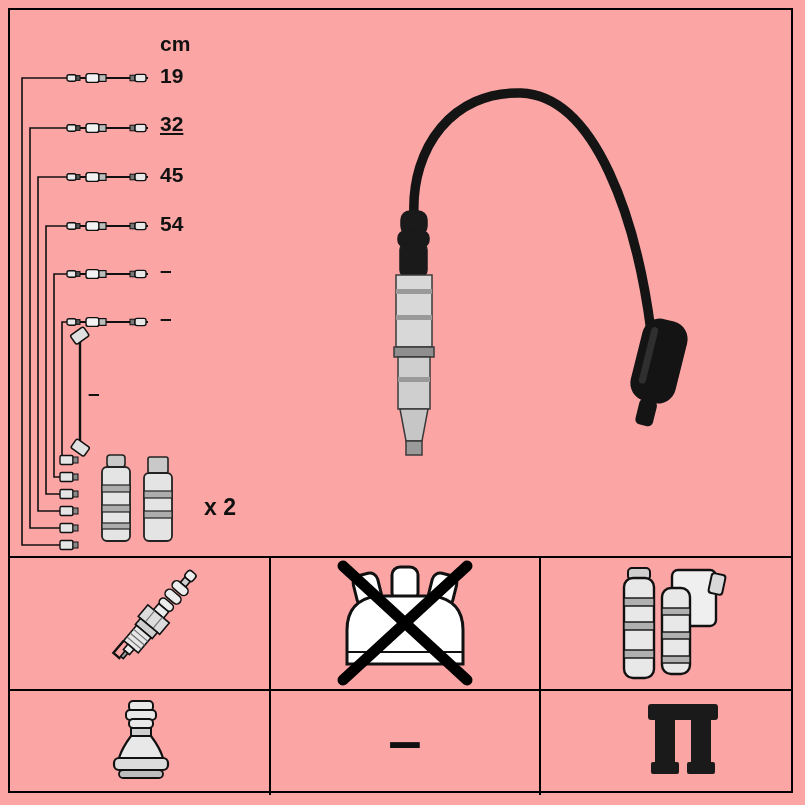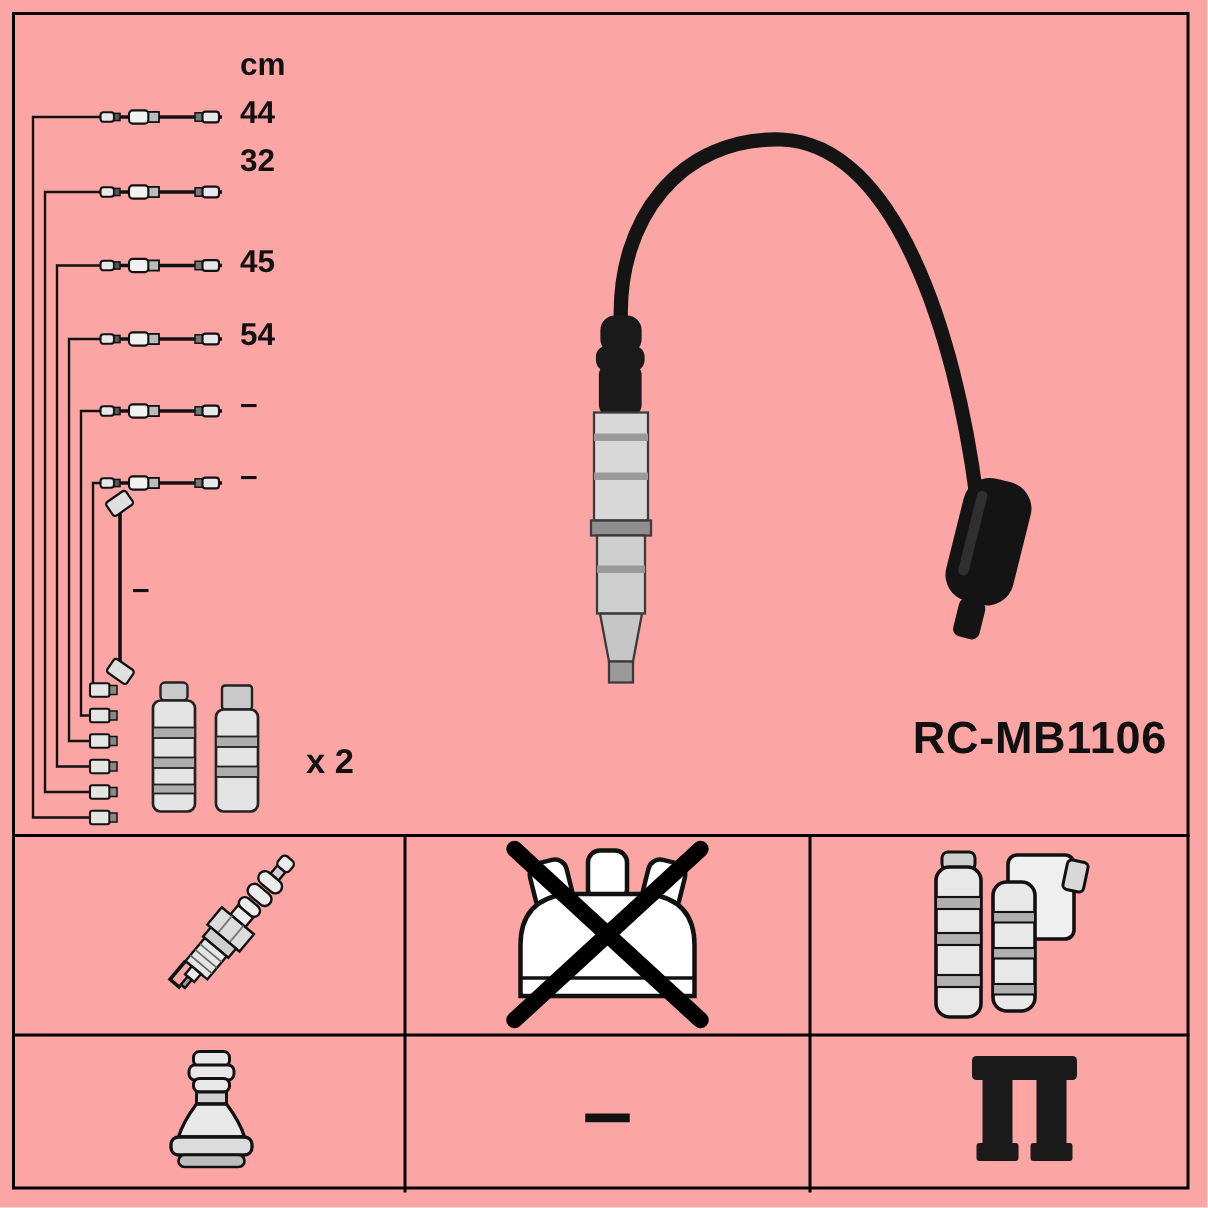--- a/index.html
+++ b/index.html
@@ -4,39 +4,39 @@
 <style>
   html,body{margin:0;padding:0;background:#fff;}
   .page{position:relative;width:805px;height:805px;background:#fca5a5;overflow:hidden;
         font-family:"Liberation Sans",sans-serif;color:#111;}
   .abs{position:absolute;}
   .frame{left:8px;top:8px;width:785px;height:785px;border:2px solid #000;box-sizing:border-box;}
   .gridline{background:#000;}
   .txt{font-weight:700;color:#111;white-space:nowrap;}
   .unit-header{left:160px;top:32px;font-size:21px;}
   .len{left:160px;font-size:21px;}
-  .len0{top:64px;} .len1{top:96px;} .len2{top:163px;}
+  .len0{top:64px;} .len1{top:112px;text-decoration:underline;} .len2{top:163px;}
   .len3{top:212px;} .len4{top:258px;} .len5{top:306px;}
   .coil-len{left:88px;top:381px;font-size:21px;}
   .qty{left:204px;top:494px;font-size:23px;}
   .part-code{left:500px;top:476px;width:278px;text-align:right;font-size:30px;letter-spacing:.5px;}
   .stock-no{left:500px;top:512px;width:278px;text-align:right;font-size:22px;}
   .cell-dash{left:357px;top:697px;width:96px;height:86px;display:flex;align-items:center;justify-content:center;
              font-size:60px;font-weight:700;}
   svg{display:block;}
 </style>
 </head>
 <body>
 
 <div class="page">
 
   <div class="abs frame"></div>
 
   <div class="abs txt unit-header">cm</div>
-  <div class="abs txt len len0">44</div>
+  <div class="abs txt len len0">19</div>
   <div class="abs txt len len1">32</div>
   <div class="abs txt len len2">45</div>
   <div class="abs txt len len3">54</div>
   <div class="abs txt len len4">–</div>
   <div class="abs txt len len5">–</div>
   <div class="abs txt coil-len">–</div>
 
   <svg class="abs" style="left:14px;top:30px;" width="150" height="530" viewBox="0 0 150 530">
     <defs>
       <symbol id="cable" viewBox="0 0 86 16">
@@ -122,21 +122,20 @@
       <polygon points="25,344 53,344 47,376 31,376" fill="#c6c6c6"></polygon>
       <rect x="31" y="376" width="16" height="14" fill="#9a9a9a"></rect>
     </g>
     <g transform="translate(283,300) rotate(14)">
       <rect x="-23" y="-46" width="46" height="84" rx="18" fill="#141414"></rect>
       <rect x="-15" y="-36" width="7" height="58" rx="3.5" fill="#2f2f2f"></rect>
       <rect x="-9" y="36" width="18" height="26" rx="5" fill="#141414"></rect>
     </g>
   </svg>
 
-  <div class="abs txt part-code">RC-MB1106</div>
 
   <div class="abs gridline" style="left:8px;top:556px;width:785px;height:2px;"></div>
   <div class="abs gridline" style="left:8px;top:689px;width:785px;height:2px;"></div>
   <div class="abs gridline" style="left:269px;top:556px;width:2px;height:239px;"></div>
   <div class="abs gridline" style="left:539px;top:556px;width:2px;height:239px;"></div>
 
   <svg class="abs" style="left:52px;top:560px;" width="205" height="126" viewBox="0 0 205 126">
     <g transform="translate(140,14) rotate(40)" stroke="#111" stroke-width="1.6" fill="#ececec">
       <rect x="-5" y="-2" width="10" height="9" rx="3"></rect>
       <rect x="-3.5" y="7" width="7" height="7" fill="#cfcfcf"></rect>

